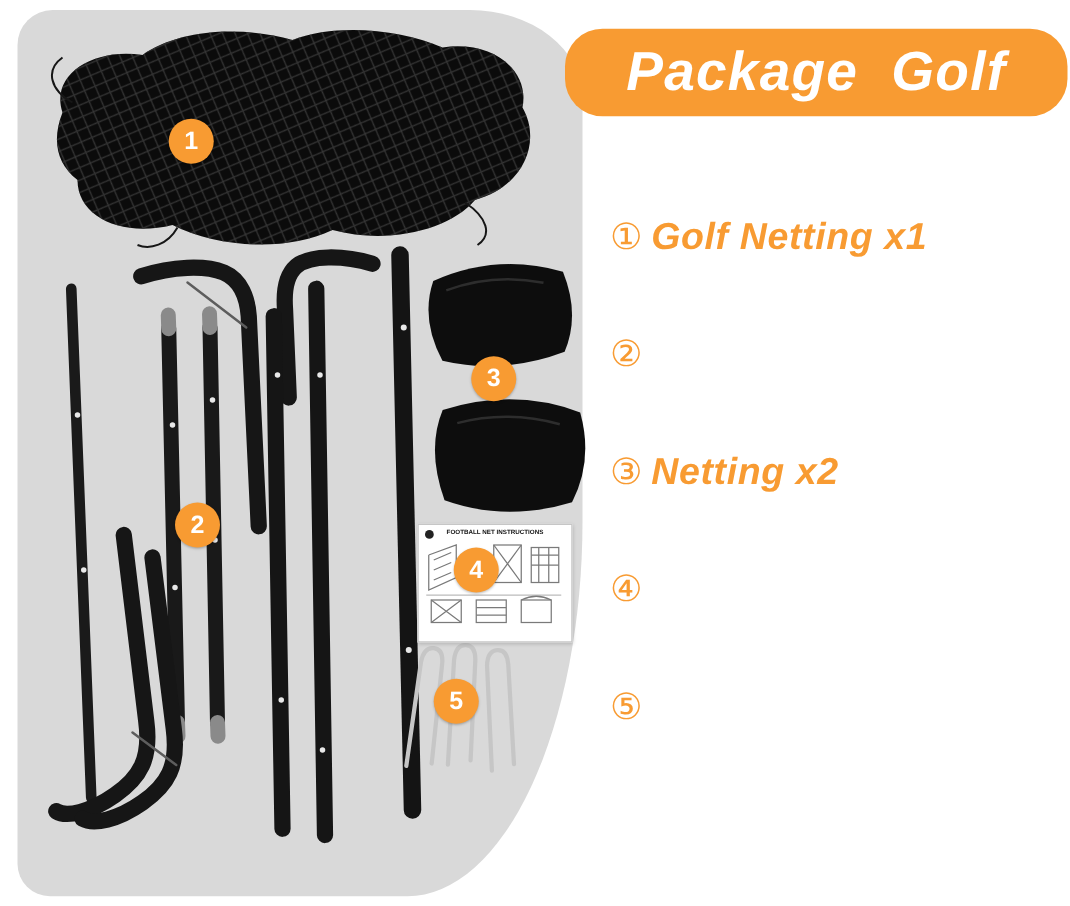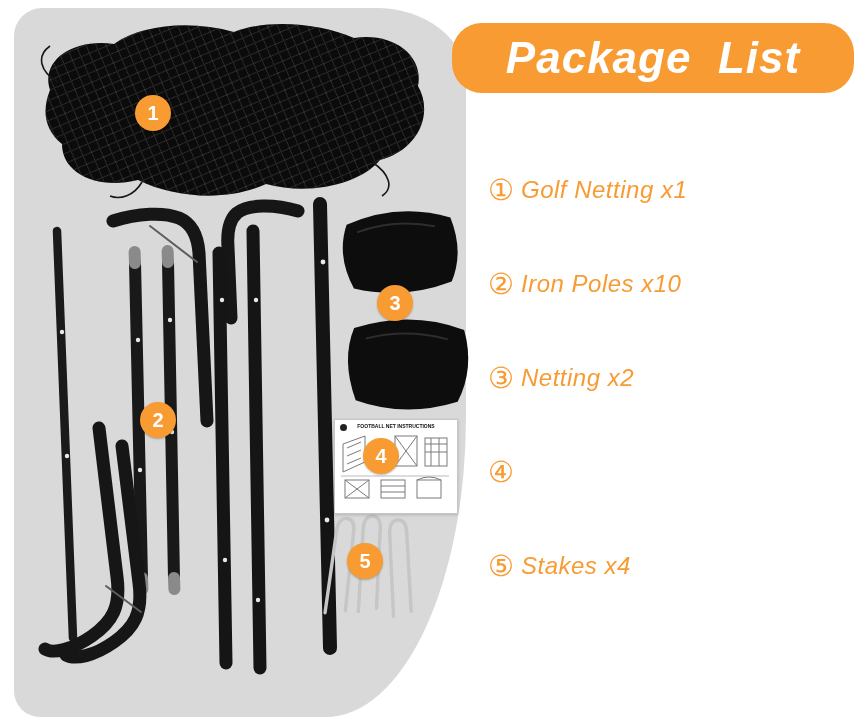--- a/index.html
+++ b/index.html
@@ -28,21 +28,21 @@
   }
   .banner-text{
     color:#fff;font-size:44px;font-style:italic;font-weight:bold;
     white-space:pre;letter-spacing:1px;
   }
   .row{
     position:absolute;left:488px;height:46px;display:flex;align-items:center;
     color:#F89B32;
   }
   .circ{font-size:29px;font-style:normal;font-weight:400;margin-right:7px;line-height:1;}
-  .lbl{font-size:24px;font-style:italic;font-weight:400;letter-spacing:.5px;white-space:nowrap;}
+  .lbl{font-size:30px;font-style:italic;font-weight:700;letter-spacing:.5px;white-space:nowrap;}
   
   .sheet{
     position:absolute;left:334px;top:419px;width:122px;height:93px;background:#fff;
     border:1px solid #c6c6c6;box-shadow:0 1px 3px rgba(0,0,0,.18);z-index:10;
   }
   .sheet-dot{position:absolute;left:5px;top:4px;width:7px;height:7px;border-radius:50%;background:#222;}
   .sheet-title{
     margin-top:3px;text-align:center;font-size:5px;font-weight:bold;color:#111;
     letter-spacing:0;line-height:7px;
   }
@@ -162,36 +162,34 @@
       <span>3</span>
     </div>
   <div class="badge" style="left:363px;top:438px;">
       <span>4</span>
     </div>
   <div class="badge" style="left:347px;top:543px;">
       <span>5</span>
     </div>
 
   <div class="banner">
-    <span class="banner-text">Package  List</span>
+    <span class="banner-text">Package  Golf</span>
   </div>
 
   <div class="row" style="top:167px;">
     <span class="circ">①</span>
     <span class="lbl">Golf Netting x1</span>
   </div>
   <div class="row" style="top:261px;">
     <span class="circ">②</span>
-    <span class="lbl">Iron Poles x10</span>
   </div>
   <div class="row" style="top:355px;">
     <span class="circ">③</span>
     <span class="lbl">Netting x2</span>
   </div>
   <div class="row" style="top:449px;">
     <span class="circ">④</span>
   </div>
   <div class="row" style="top:543px;">
     <span class="circ">⑤</span>
-    <span class="lbl">Stakes x4</span>
   </div>
 
 </div>
 
 </body></html>

